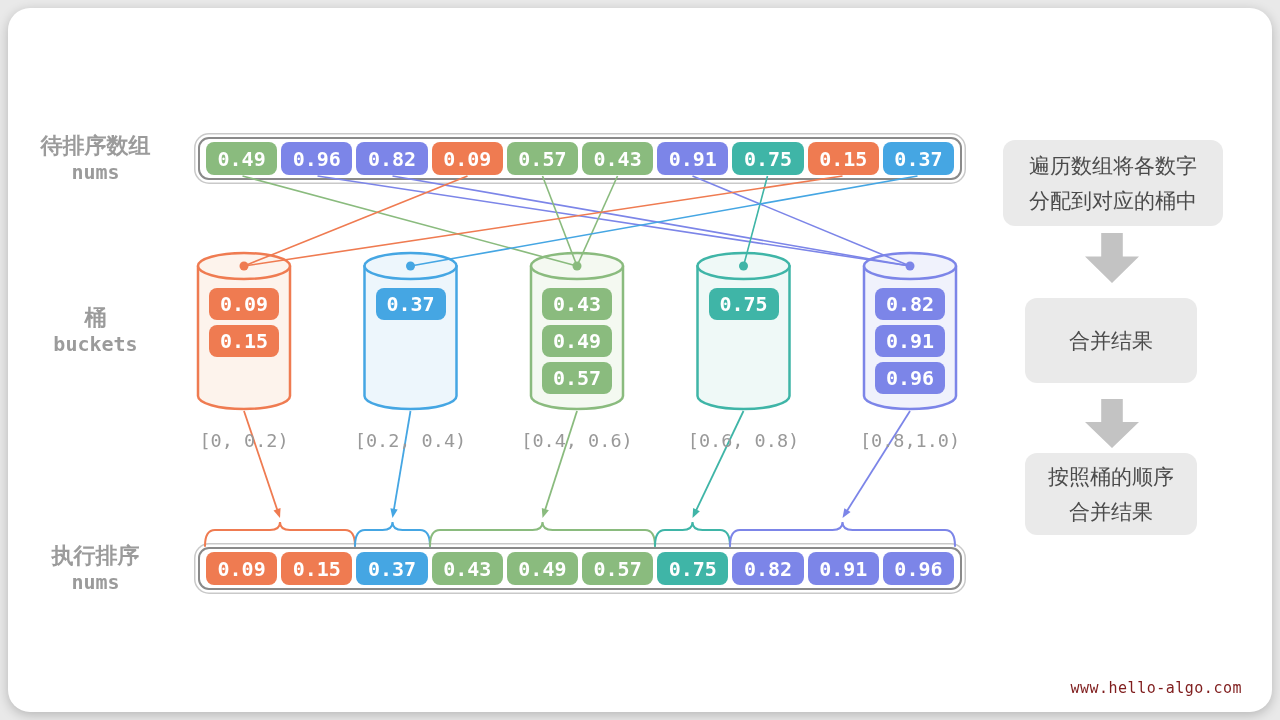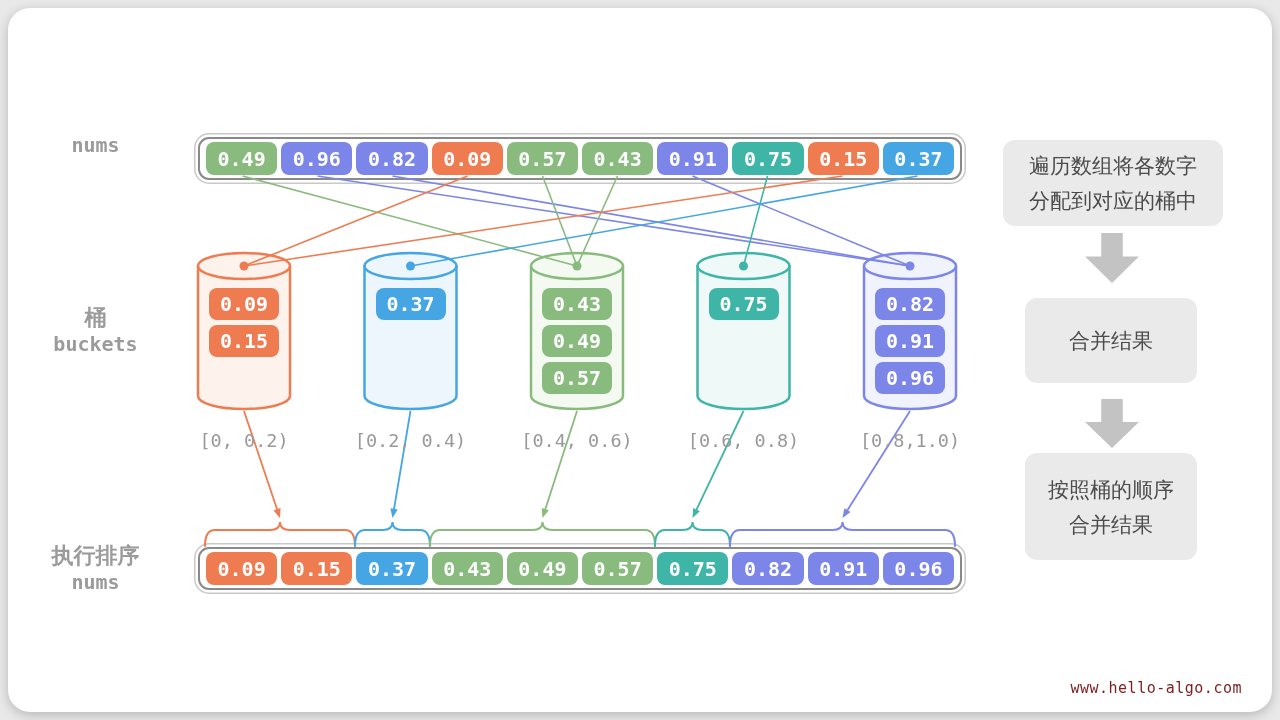--- a/index.html
+++ b/index.html
@@ -32,21 +32,21 @@
         display:flex;align-items:center;justify-content:center;color:#fff;font-weight:700;font-size:20px;
         font-family:"DejaVu Sans Mono","Liberation Mono",monospace;}
   .range-label{position:absolute;width:170px;top:430px;text-align:center;color:#999999;font-size:18.5px;
         z-index:4;font-family:"DejaVu Sans Mono","Liberation Mono",monospace;}
 
   .step-box{position:absolute;background:#eaeaea;border-radius:12px;color:#4b4b4b;z-index:2;
         display:flex;flex-direction:column;align-items:center;justify-content:center;
         font-size:21px;line-height:35px;font-weight:500;}
   #step-box-1{left:1003px;top:140px;width:220px;height:86px;}
   #step-box-2{left:1025px;top:298px;width:172px;height:85px;}
-  #step-box-3{left:1025px;top:453px;width:172px;height:107px;}
+  #step-box-3{left:1025px;top:453px;width:172px;height:82px;}
   .flow-arrow{position:absolute;background:#c3c3c3;z-index:2;
         clip-path:polygon(30% 0,70% 0,70% 47%,100% 47%,50% 100%,0 47%,30% 47%);}
   #flow-arrow-1{left:1085px;top:233px;width:54px;height:50px;}
   #flow-arrow-2{left:1085px;top:399px;width:54px;height:49px;}
 
   .footer{position:absolute;right:38px;top:679px;font-size:15px;color:#7f1d1d;letter-spacing:.5px;z-index:2;}
 </style>
 </head>
 <body>
 
@@ -92,20 +92,21 @@
       <polygon points="542.5,518 541.8195819587902,508.02317529024407 548.8800569980331,510.2996835972897" fill="#8ABB7E"></polygon>
       <path d="M 655 546 C 655 537, 657 530, 665 530 L 682.5 530 C 688.5 530, 692.5 528, 692.5 522 C 692.5 528, 696.5 530, 702.5 530 L 720 530 C 728 530, 730 537, 730 546" fill="none" stroke="#3FB5A7" stroke-width="2" stroke-linecap="round"></path>
       <line x1="743.5" y1="411" x2="695.0815661885307" y2="512.5837728985728" stroke="#3FB5A7" stroke-width="1.8"></line>
       <polygon points="692.5,518 693.1473662079663,508.02097615030493 699.8439978709954,511.2128286252066" fill="#3FB5A7"></polygon>
       <path d="M 730 546 C 730 537, 732 530, 740 530 L 832.5 530 C 838.5 530, 842.5 528, 842.5 522 C 842.5 528, 846.5 530, 852.5 530 L 945 530 C 953 530, 955 537, 955 546" fill="none" stroke="#7C85E8" stroke-width="2" stroke-linecap="round"></path>
       <line x1="910" y1="411" x2="845.7012809638389" y2="512.9253768425071" stroke="#7C85E8" stroke-width="1.8"></line>
       <polygon points="842.5,518 844.3177246933171,508.1665938282147 850.5919967055546,512.1246626209813" fill="#7C85E8"></polygon>
     </svg>
 
   <div class="side-label" id="lbl-source">
+    <div>待排序数组</div>
     <div class="mono">nums</div>
   </div>
   <div class="side-label" id="lbl-buckets">
     <div>桶</div>
     <div class="mono">buckets</div>
   </div>
   <div class="side-label" id="lbl-result">
     <div>执行排序</div>
     <div class="mono">nums</div>
   </div>

